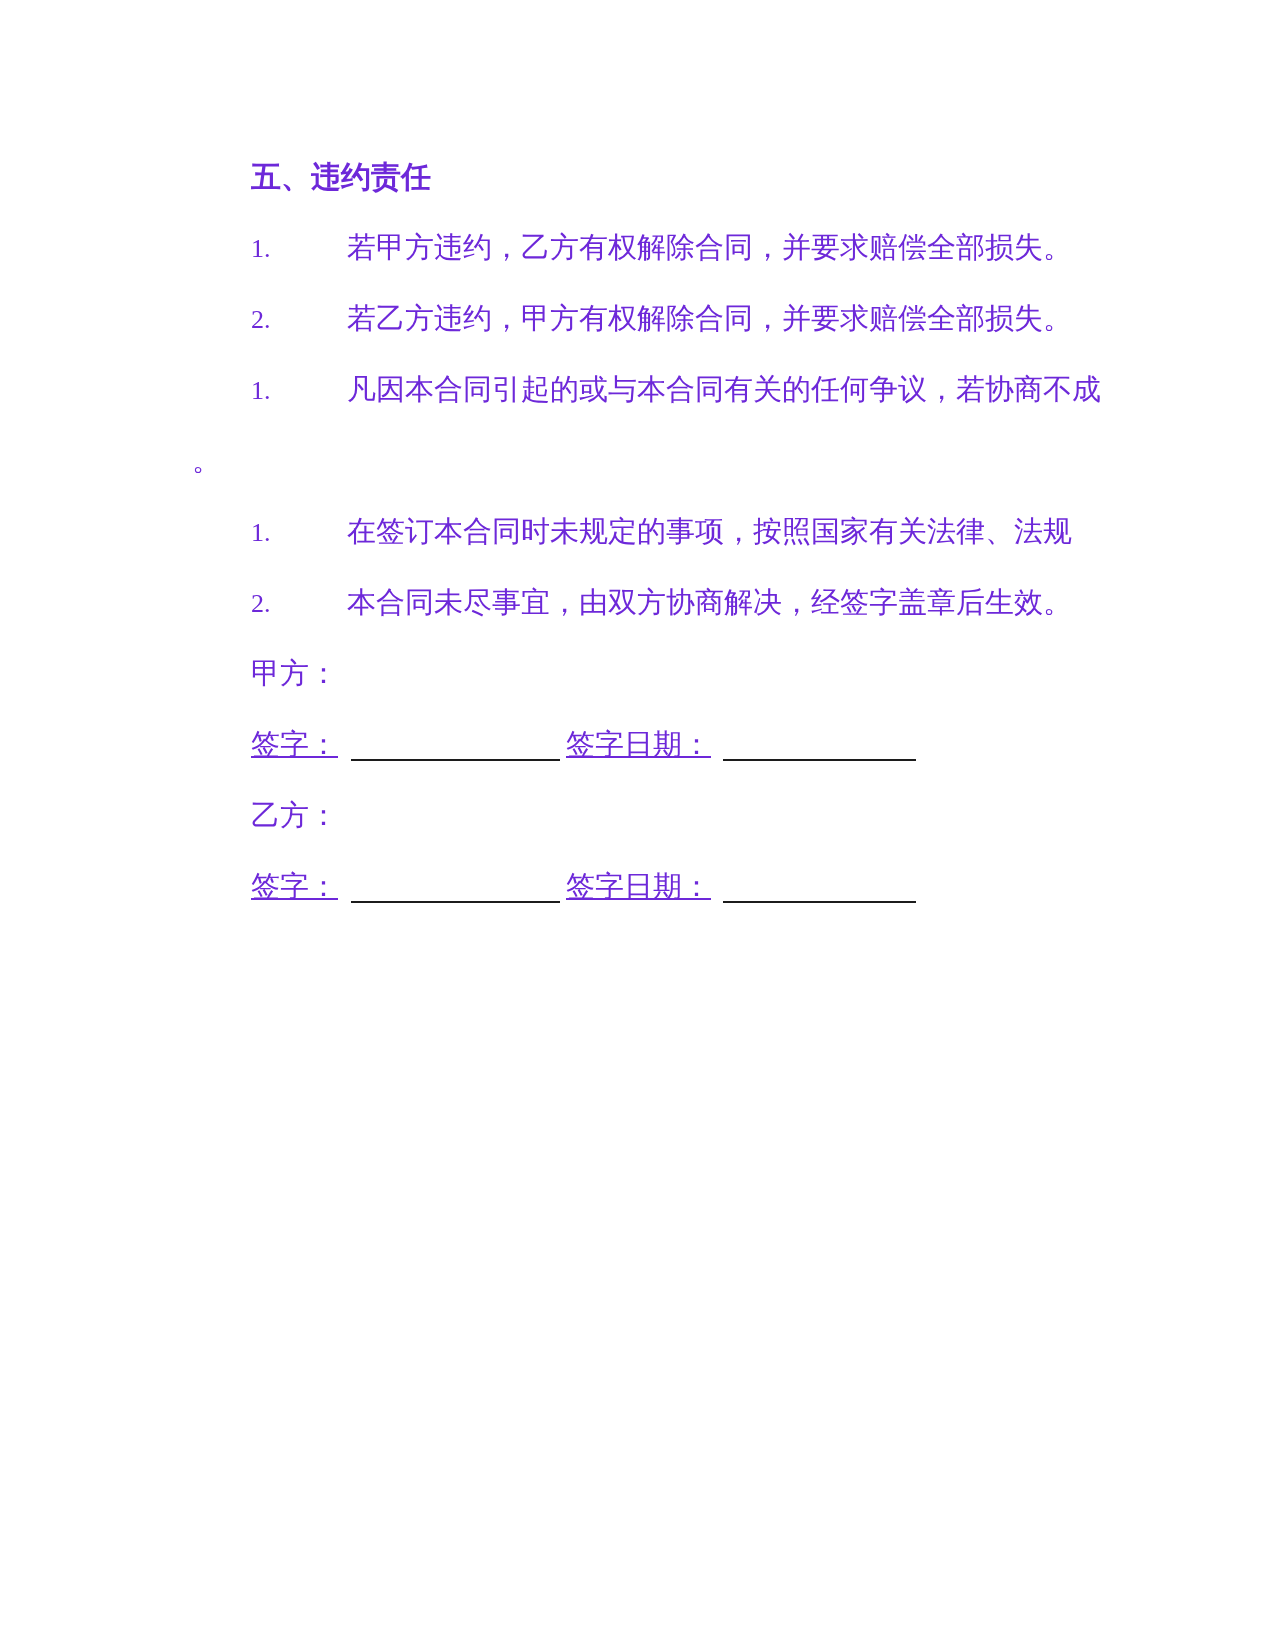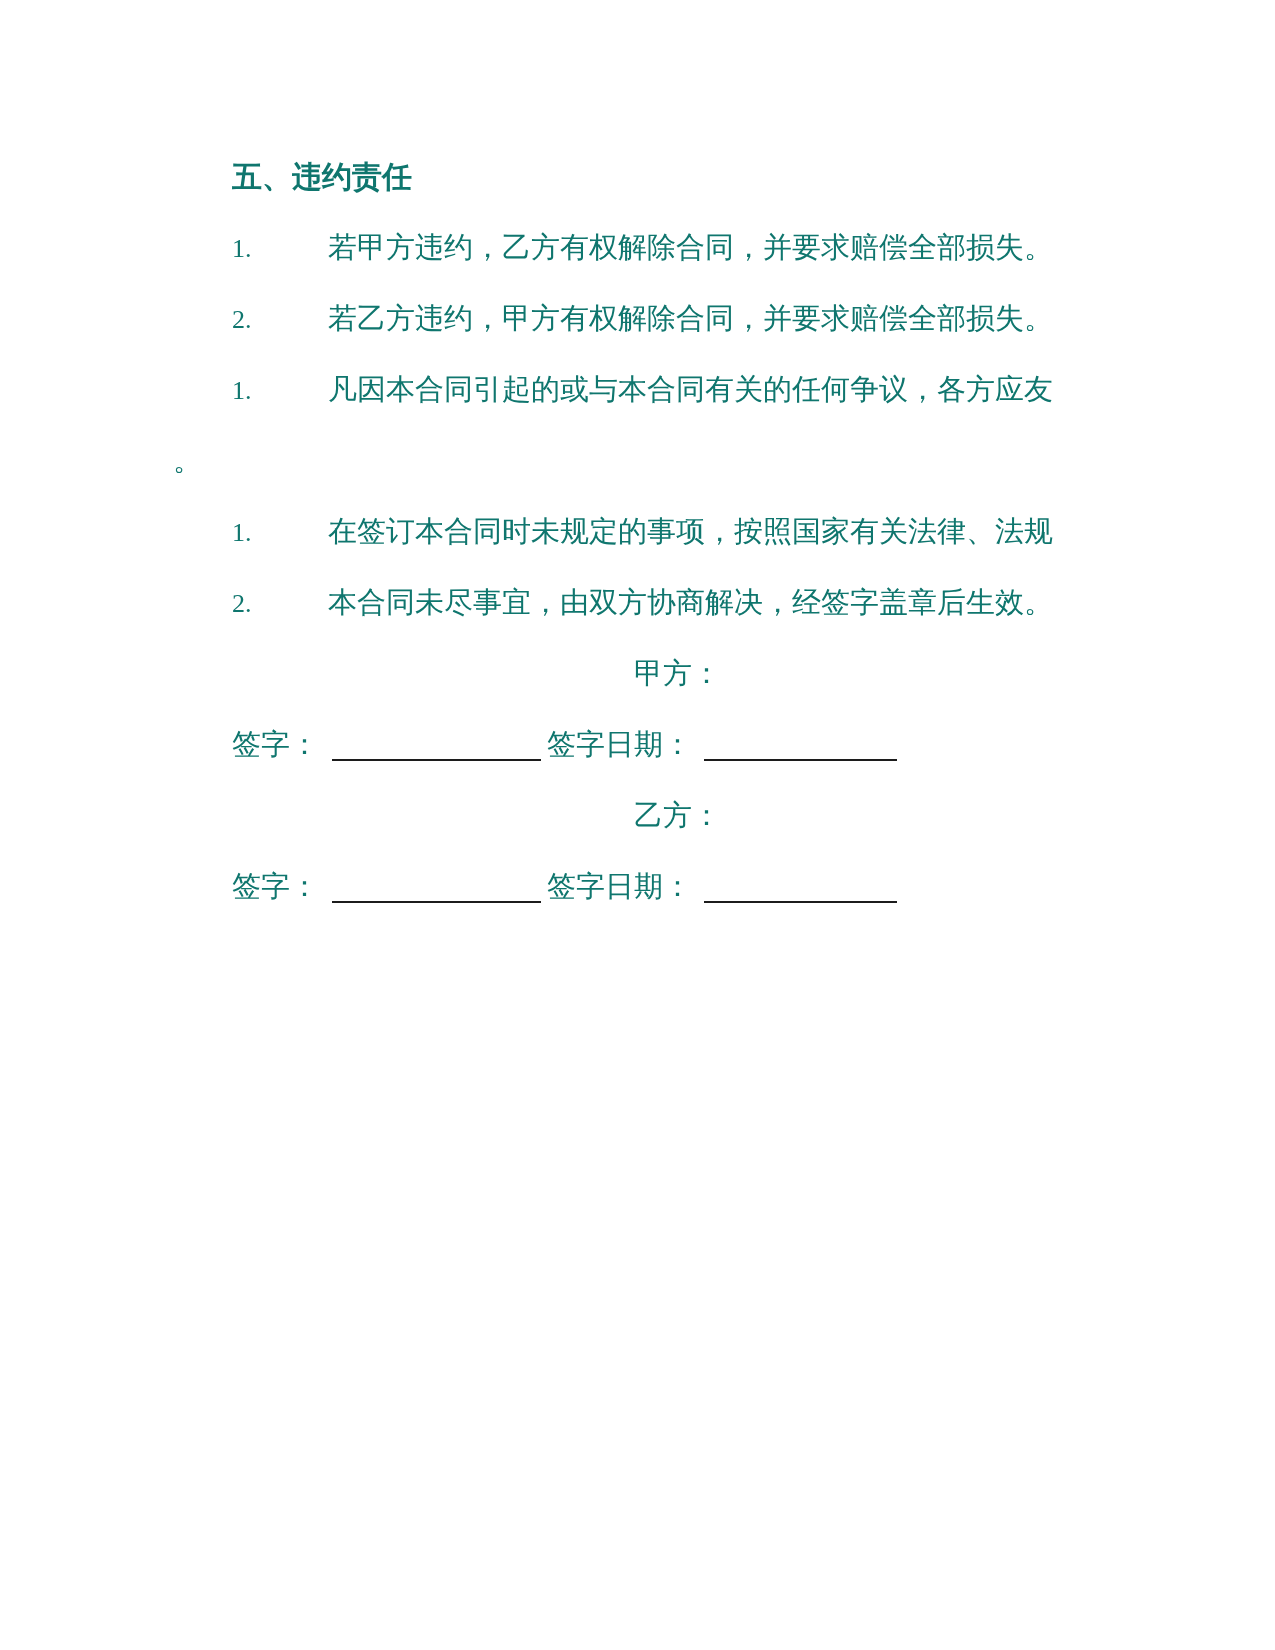--- a/index.html
+++ b/index.html
@@ -6,45 +6,45 @@
   body {
     width: 1275px;
     height: 1650px;
     background: #ffffff;
     overflow: hidden;
     position: relative;
     font-family: "Liberation Sans", sans-serif;
   }
   .doc {
     position: absolute;
-    left: 173px;
+    left: 192px;
     top: 141px;
     width: 950px;
-    color: #0f766e;
+    color: #6d28d9;
     font-size: 29px;
   }
   .line {
     height: 71px;
     line-height: 71px;
     white-space: nowrap;
   }
   .heading {
     font-weight: 700;
     font-size: 30px;
     padding-left: 59px;
   }
   .num {
     display: inline-block;
     margin-left: 59px;
     width: 96px;
     font-family: "Liberation Serif", serif;
     font-size: 26px;
   }
-  .label { padding-left: 59px; text-align: center; }
-  .sig   { padding-left: 59px; }
+  .label { padding-left: 59px; }
+  .sig   { padding-left: 59px; text-decoration: underline; }
   .uline {
     display: inline-block;
     height: 1px;
     border-bottom: 2px solid #1c1c1c;
     margin-bottom: -7px;
   }
   .ul-sign { width: 209px; margin-left: 13px; margin-right: 6px; }
   .ul-date { width: 193px; margin-left: 12px; }
 </style>
 </head>
@@ -57,21 +57,21 @@
   <div class="line item">
     <span class="num">1.</span><span>若甲方违约，乙方有权解除合同，并要求赔偿全部损失。</span>
   </div>
 
   <div class="line item">
     <span class="num">2.</span><span>若乙方违约，甲方有权解除合同，并要求赔偿全部损失。</span>
   </div>
 
 
   <div class="line item">
-    <span class="num">1.</span><span>凡因本合同引起的或与本合同有关的任何争议，各方应友</span>
+    <span class="num">1.</span><span>凡因本合同引起的或与本合同有关的任何争议，若协商不成</span>
   </div>
   <div class="line">。</div>
 
 
   <div class="line item">
     <span class="num">1.</span><span>在签订本合同时未规定的事项，按照国家有关法律、法规</span>
   </div>
 
   <div class="line item">
     <span class="num">2.</span><span>本合同未尽事宜，由双方协商解决，经签字盖章后生效。</span>

